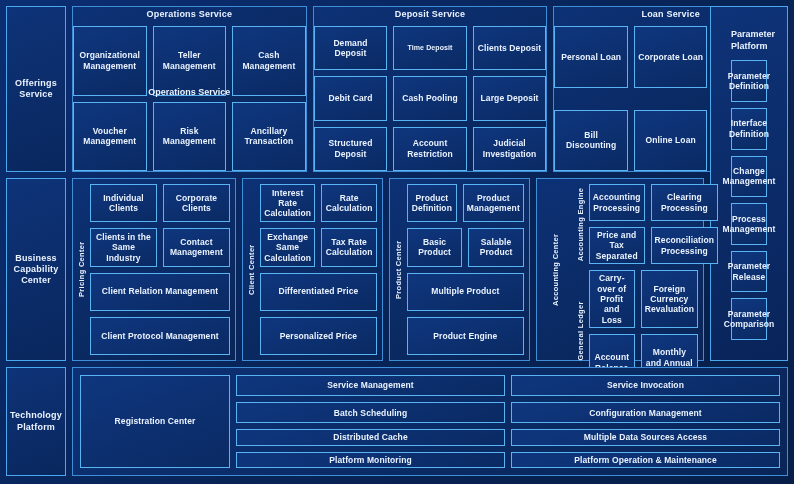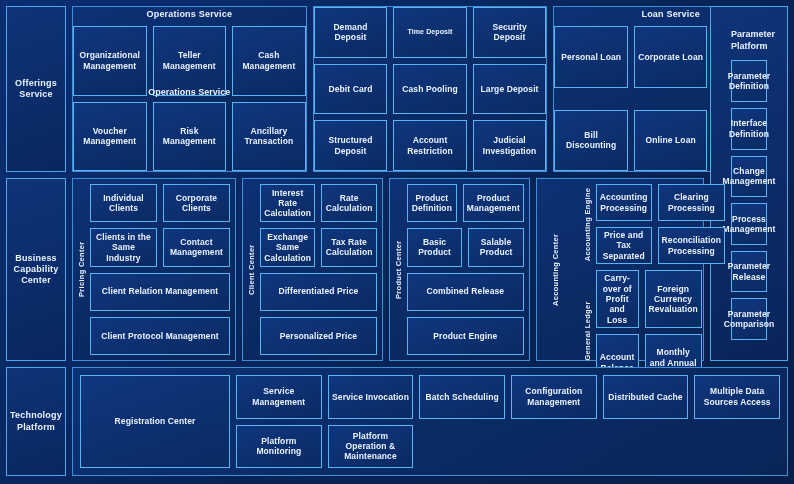--- a/index.html
+++ b/index.html
@@ -84,31 +84,31 @@
   #param-platform .cell{flex:1;}
   
   #mid-band{height:183px;}
   #mid-groups{display:flex;gap:6px;flex:1;}
   .group.withrail{flex-direction:row;padding:5px 5px 5px 2px;gap:3px;}
   .group.withrail .inner{flex:1;display:flex;flex-direction:column;gap:6px;min-width:0;}
   .rowpair{display:grid;grid-template-columns:1fr 1fr;gap:6px;flex:1;}
   .rowfull{display:flex;flex:1;}
   .rowfull .cell{flex:1;}
   
-  #accounting-center{flex-direction:row;gap:20px;padding:5px 5px 5px 12px;}
+  #accounting-center{flex-direction:row;gap:13px;padding:5px 5px 5px 12px;}
   #accounting-center .outerlabel{flex:0 0 12px;}
   #accounting-center .stack{flex:1;display:flex;flex-direction:column;gap:6px;min-width:0;}
   #accounting-center .sub{display:flex;gap:3px;flex:1;min-width:0;}
   #accounting-center .sub .subinner{flex:1;display:grid;grid-template-columns:1fr 1fr;grid-template-rows:1fr 1fr;gap:6px;min-width:0;}
   
   #bottom-band{flex:1;}
   #tech-group{flex:1;flex-direction:row;gap:6px;padding:7px;}
   #tech-group .regbox{flex:0 0 150px;display:flex;}
   #tech-group .regbox .cell{flex:1;}
-  #tech-cols{flex:1;display:grid;grid-template-columns:repeat(6,1fr);grid-template-rows:1fr 1fr;gap:6px;min-width:0;}
+  #tech-cols{flex:1;display:grid;grid-template-columns:repeat(2,1fr);grid-template-rows:1fr 1fr;gap:6px;min-width:0;}
 </style>
 </head>
 <body>
 
 <div class="page">
 
   <div class="band" id="top-band">
 
     <div class="rail">
       <span>Offerings Service</span>
@@ -124,24 +124,25 @@
             <div class="cell">Teller Management</div>
             <div class="cell">Cash Management</div>
             <div class="cell">Voucher Management</div>
             <div class="cell">Risk Management</div>
             <div class="cell">Ancillary Transaction</div>
           </div>
           <div class="dup-caption">Operations Service</div>
         </div>
 
         <div class="group">
+          <div class="group-title">Deposit Service</div>
           <div class="cellgrid" style="grid-template-columns:repeat(3,1fr);grid-template-rows:repeat(3,1fr);">
             <div class="cell">Demand Deposit</div>
             <div class="cell tiny">Time Deposit</div>
-            <div class="cell">Security Deposit</div>
+            <div class="cell">Clients Deposit</div>
             <div class="cell">Debit Card</div>
             <div class="cell">Cash Pooling</div>
             <div class="cell">Large Deposit</div>
             <div class="cell">Structured Deposit</div>
             <div class="cell">Account Restriction</div>
             <div class="cell">Judicial Investigation</div>
           </div>
         </div>
 
         <div class="group">
@@ -225,21 +226,21 @@
           <div class="inner">
             <div class="rowpair">
               <div class="cell">Product Definition</div>
               <div class="cell">Product Management</div>
             </div>
             <div class="rowpair">
               <div class="cell">Basic Product</div>
               <div class="cell">Salable Product</div>
             </div>
             <div class="rowfull">
-              <div class="cell">Combined Release</div>
+              <div class="cell">Multiple Product</div>
             </div>
             <div class="rowfull">
               <div class="cell">Product Engine</div>
             </div>
           </div>
         </div>
 
         <div class="group" id="accounting-center" style="flex:1.3;">
           <div class="vlabel outerlabel">Accounting Center</div>
           <div class="stack">

